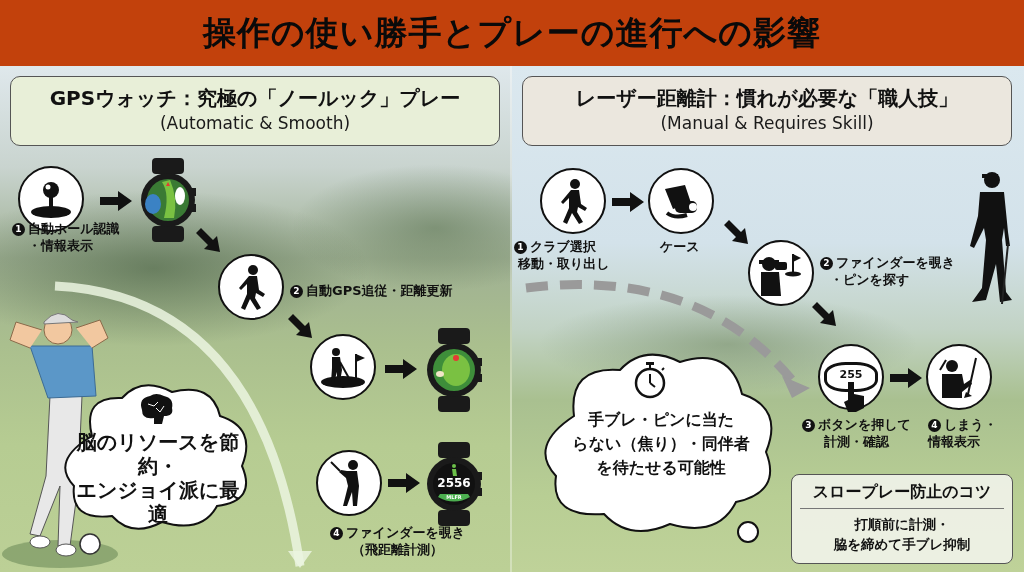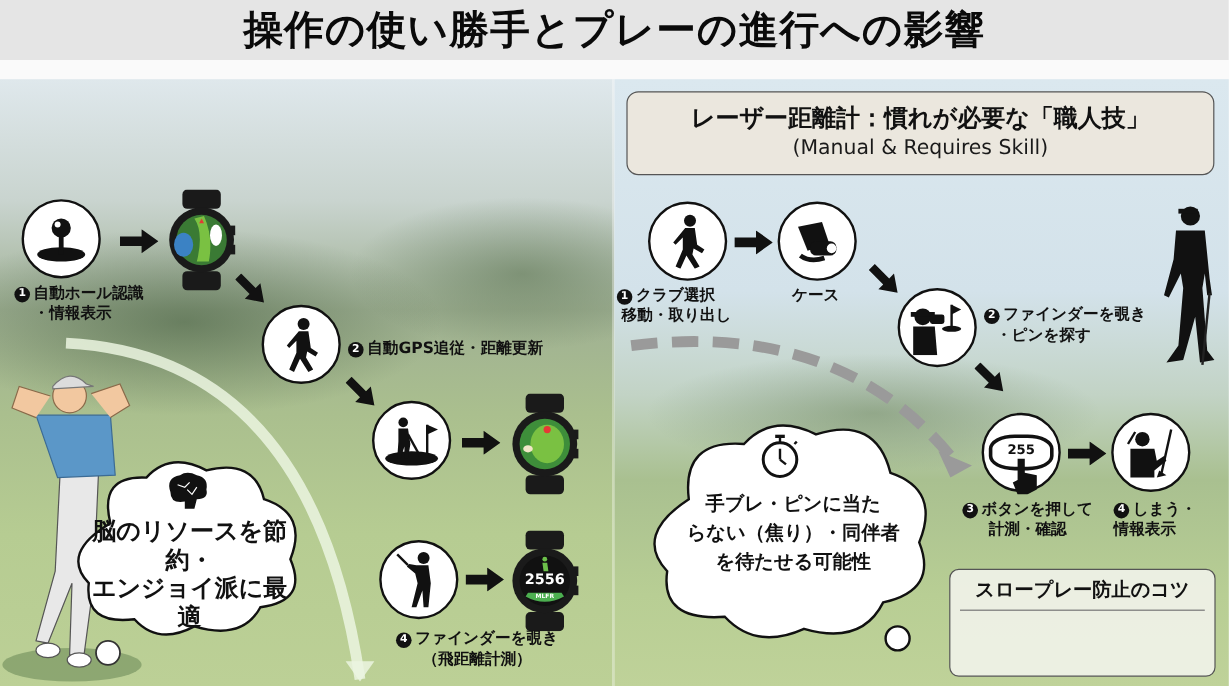--- a/index.html
+++ b/index.html
@@ -1,19 +1,19 @@
 <!DOCTYPE html>
 <html><head>
 <meta charset="utf-8">
 <style>
   * { box-sizing: border-box; margin: 0; padding: 0; }
   html, body { width: 1024px; height: 572px; overflow: hidden; background: #fafafa; }
   body { font-family: "DejaVu Sans", "Liberation Sans", sans-serif; color: #111; position: relative; }
 
-  .title-bar { position: absolute; left: 0; top: 0; width: 1024px; height: 50px; background: #e5e5e5;
+  .title-bar { position: absolute; left: 0; top: 0; width: 1024px; height: 66px; background: #c2410c;
     display: flex; align-items: center; justify-content: center; }
   .title-bar h1 { font-size: 33px; font-weight: bold; letter-spacing: 1px; color: #0a0a0a; }
 
   .panel { position: absolute; top: 66px; height: 506px; overflow: hidden; }
   .panel.left { left: 0; width: 512px;
     background:
       radial-gradient(ellipse 60% 22% at 30% 40%, rgba(60,85,55,0.55), rgba(60,85,55,0) 70%),
       radial-gradient(ellipse 40% 18% at 85% 32%, rgba(80,105,70,0.5), rgba(80,105,70,0) 70%),
       linear-gradient(180deg, #dfe8ec 0%, #c9d4cf 20%, #9fb093 38%, #aabf8e 55%, #b6cc92 75%, #bcd096 100%); }
   .panel.right { left: 512px; width: 540px;
@@ -48,20 +48,24 @@
   .tips-box .tips-body { font-size: 13.5px; font-weight: bold; line-height: 20px; padding-top: 5px; }
 </style>
 </head>
 <body>
 
 <div class="title-bar">
   <h1>操作の使い勝手とプレーの進行への影響</h1>
 </div>
 
 <div class="panel left">
+  <div class="head-box">
+    <div class="jp">GPSウォッチ：究極の「ノールック」プレー</div>
+    <div class="en">(Automatic &amp; Smooth)</div>
+  </div>
 
   <svg style="position:absolute;left:0;top:0" width="512" height="506">
     <path d="M55 220 Q 260 230 300 500" fill="none" stroke="rgba(235,245,225,0.85)" stroke-width="9"></path>
     <polygon points="288,485 312,485 300,502" fill="rgba(235,245,225,0.85)"></polygon>
   </svg>
 
   <div class="icon-circle" style="left:18px;top:100px;">
     <svg width="46" height="46" viewBox="0 0 46 46">
       <ellipse cx="23" cy="36" rx="20" ry="6" fill="#111"></ellipse>
       <rect x="21" y="18" width="4" height="18" fill="#111"></rect>
@@ -77,21 +81,21 @@
     <rect x="14" y="68" width="32" height="16" rx="4" fill="#1a1a1a"></rect>
     <rect x="54" y="30" width="4" height="8" fill="#1a1a1a"></rect>
     <rect x="54" y="46" width="4" height="8" fill="#1a1a1a"></rect>
     <circle cx="30" cy="42" r="27" fill="#1a1a1a"></circle>
     <circle cx="30" cy="42" r="21" fill="#3a7a34"></circle>
     <path d="M24 24 Q 32 36 26 60 L 36 60 Q 40 40 32 22 Z" fill="#7ac142"></path>
     <ellipse cx="15" cy="46" rx="8" ry="10" fill="#3b82c4"></ellipse>
     <ellipse cx="42" cy="38" rx="5" ry="9" fill="#fff"></ellipse>
     <polygon points="30,24 32,28 28,28" fill="#e53935"></polygon>
   </svg>
-  <div class="step-label" style="left:12px;top:170px">
+  <div class="step-label" style="left:12px;top:154px">
     <span class="num">1</span><span>自動ホール認識</span><br>
     <span style="padding-left:16px">・情報表示</span>
   </div>
 
   <svg class="arrow" style="left:196px;top:162px" width="26" height="26">
     <polygon points="0,5 5,0 17,12 21,8 24,24 8,21 12,17" fill="#111"></polygon>
   </svg>
 
   <div class="icon-circle" style="left:218px;top:188px;">
     <svg width="40" height="46" viewBox="0 0 40 46">
@@ -304,14 +308,18 @@
     <line x1="30" y1="8" x2="32" y2="6" stroke="#111" stroke-width="2"></line>
   </svg>
   <div class="cloud-text" style="left:34px;top:342px;width:230px;font-size:16px;line-height:24px">
     <span>手ブレ・ピンに当た</span><br>
     <span>らない（焦り）・同伴者</span><br>
     <span>を待たせる可能性</span>
   </div>
 
   <div class="tips-box">
     <div class="tips-title">スロープレー防止のコツ</div>
+    <div class="tips-body">
+      <span>打順前に計測・</span><br>
+      <span>脇を締めて手ブレ抑制</span>
+    </div>
   </div>
 </div>
 
 </body></html>

